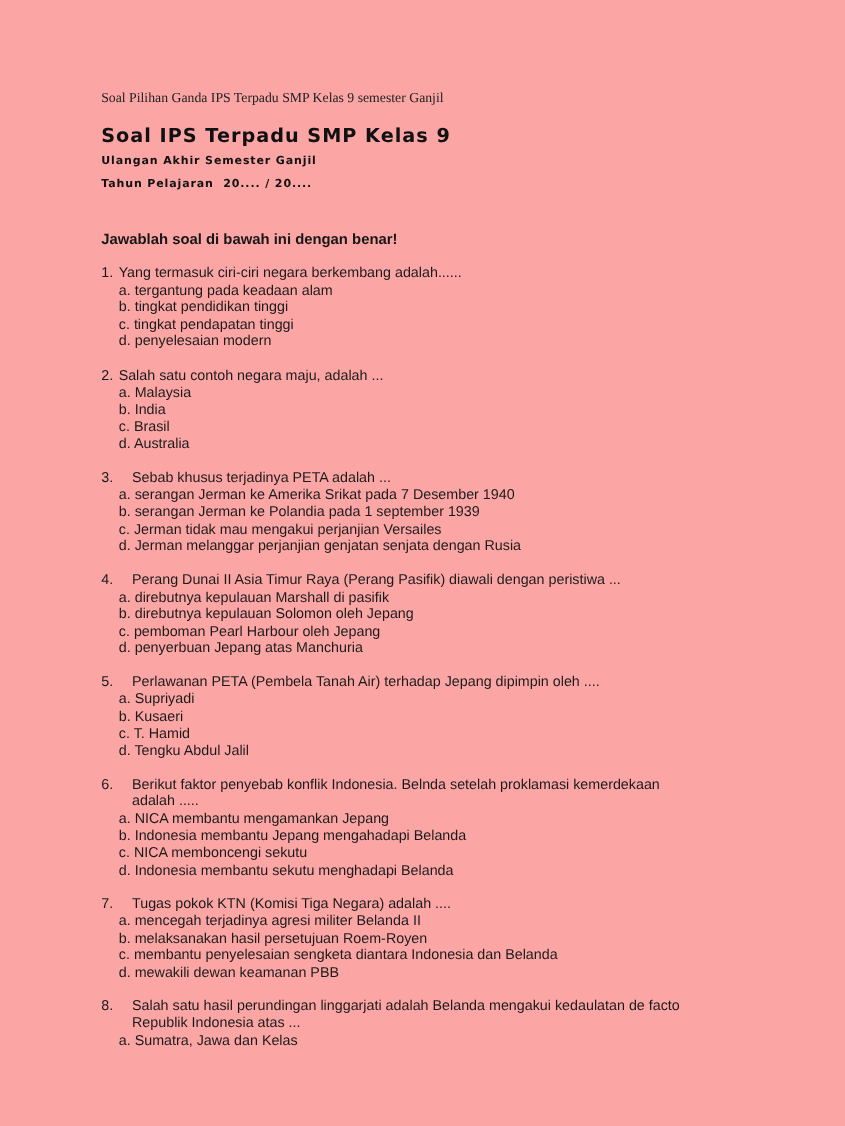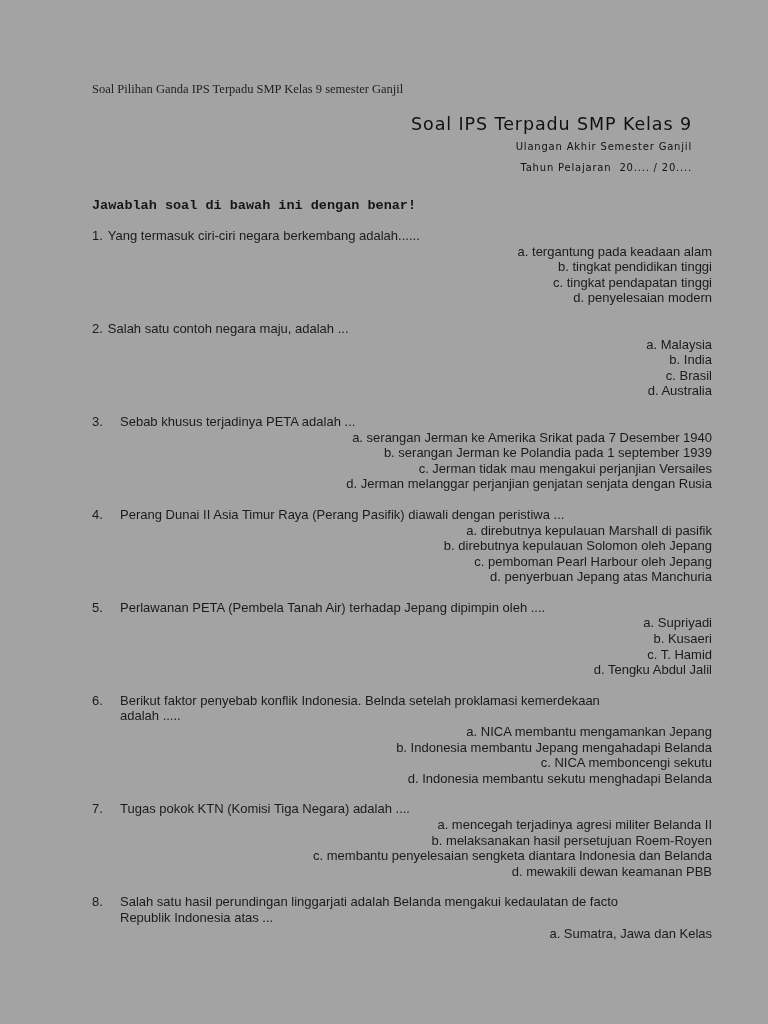--- a/index.html
+++ b/index.html
@@ -11,54 +11,54 @@
     width: 768px;
     height: 1024px;
     overflow: hidden;
     color: #1b1b1b;
     -webkit-font-smoothing: antialiased;
   }
   .page {
     position: relative;
     width: 768px;
     height: 1024px;
-    background: #a3a3a3;
+    background: #fca5a5;
     box-sizing: border-box;
     padding: 82px 56px 0 92px;
   }
   .doc-header {
     font-family: "Liberation Serif", serif;
     font-size: 12.5px;
     line-height: 14px;
     color: #222222;
     white-space: pre;
   }
   .title-block {
     width: 600px;
     margin-top: 16px;
-    text-align: right;
+    text-align: left;
     font-family: "DejaVu Sans", sans-serif;
-    font-weight: normal;
+    font-weight: bold;
     color: #111111;
   }
   .title-main {
     font-size: 17.5px;
     line-height: 24px;
     letter-spacing: 0.9px;
     white-space: pre;
   }
   .title-sub {
     font-size: 10px;
     line-height: 21px;
     letter-spacing: 0.8px;
     white-space: pre;
   }
   .instruction {
-    margin-top: 20px;
-    font-family: Liberation Mono, monospace;
+    margin-top: 32px;
+    font-family: Liberation Sans, sans-serif;
     font-weight: bold;
     font-size: 13.5px;
     line-height: 16px;
     color: #161616;
   }
   .questions {
     margin-top: 14px;
     font-family: "Liberation Sans", sans-serif;
     font-size: 13px;
     line-height: 15.6px;
@@ -77,21 +77,20 @@
   .q.inline-num .q-num {
     flex: 0 0 auto;
     margin-right: 5px;
   }
   .q-text {
     flex: 1 1 auto;
     white-space: pre-line;
   }
   .opts {
     margin-left: 16px;
-    text-align: right;
   }
   .opt {
     white-space: pre;
   }
 </style>
 </head>
 <body>
 
 <div class="page">
 

